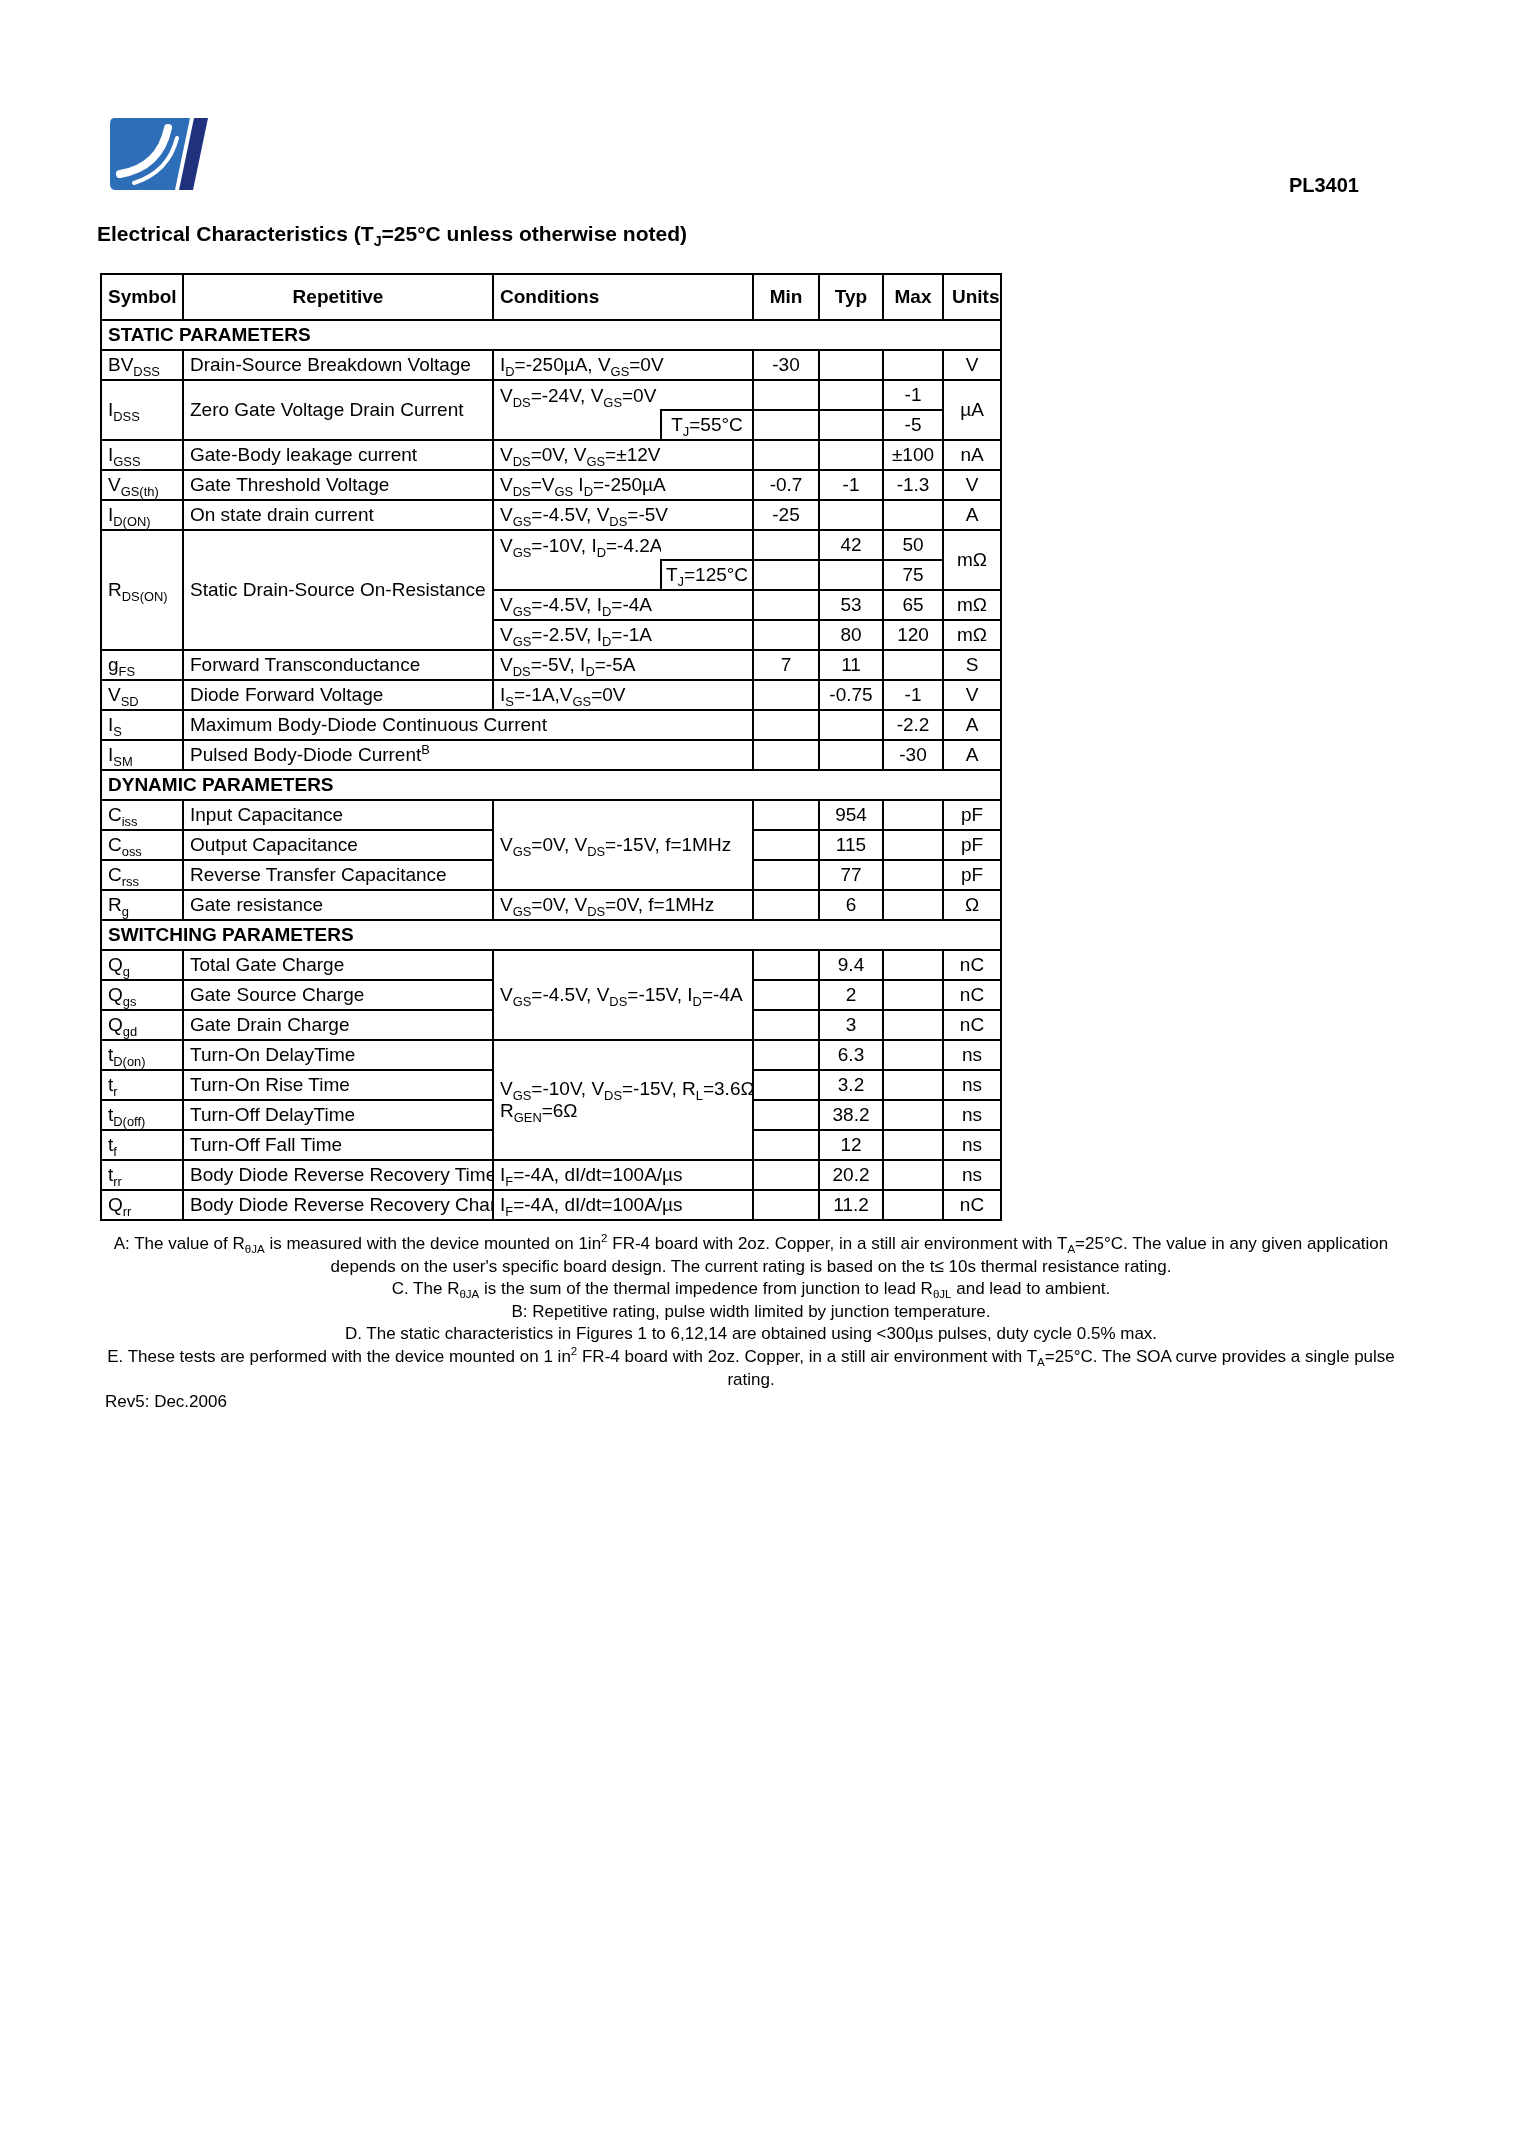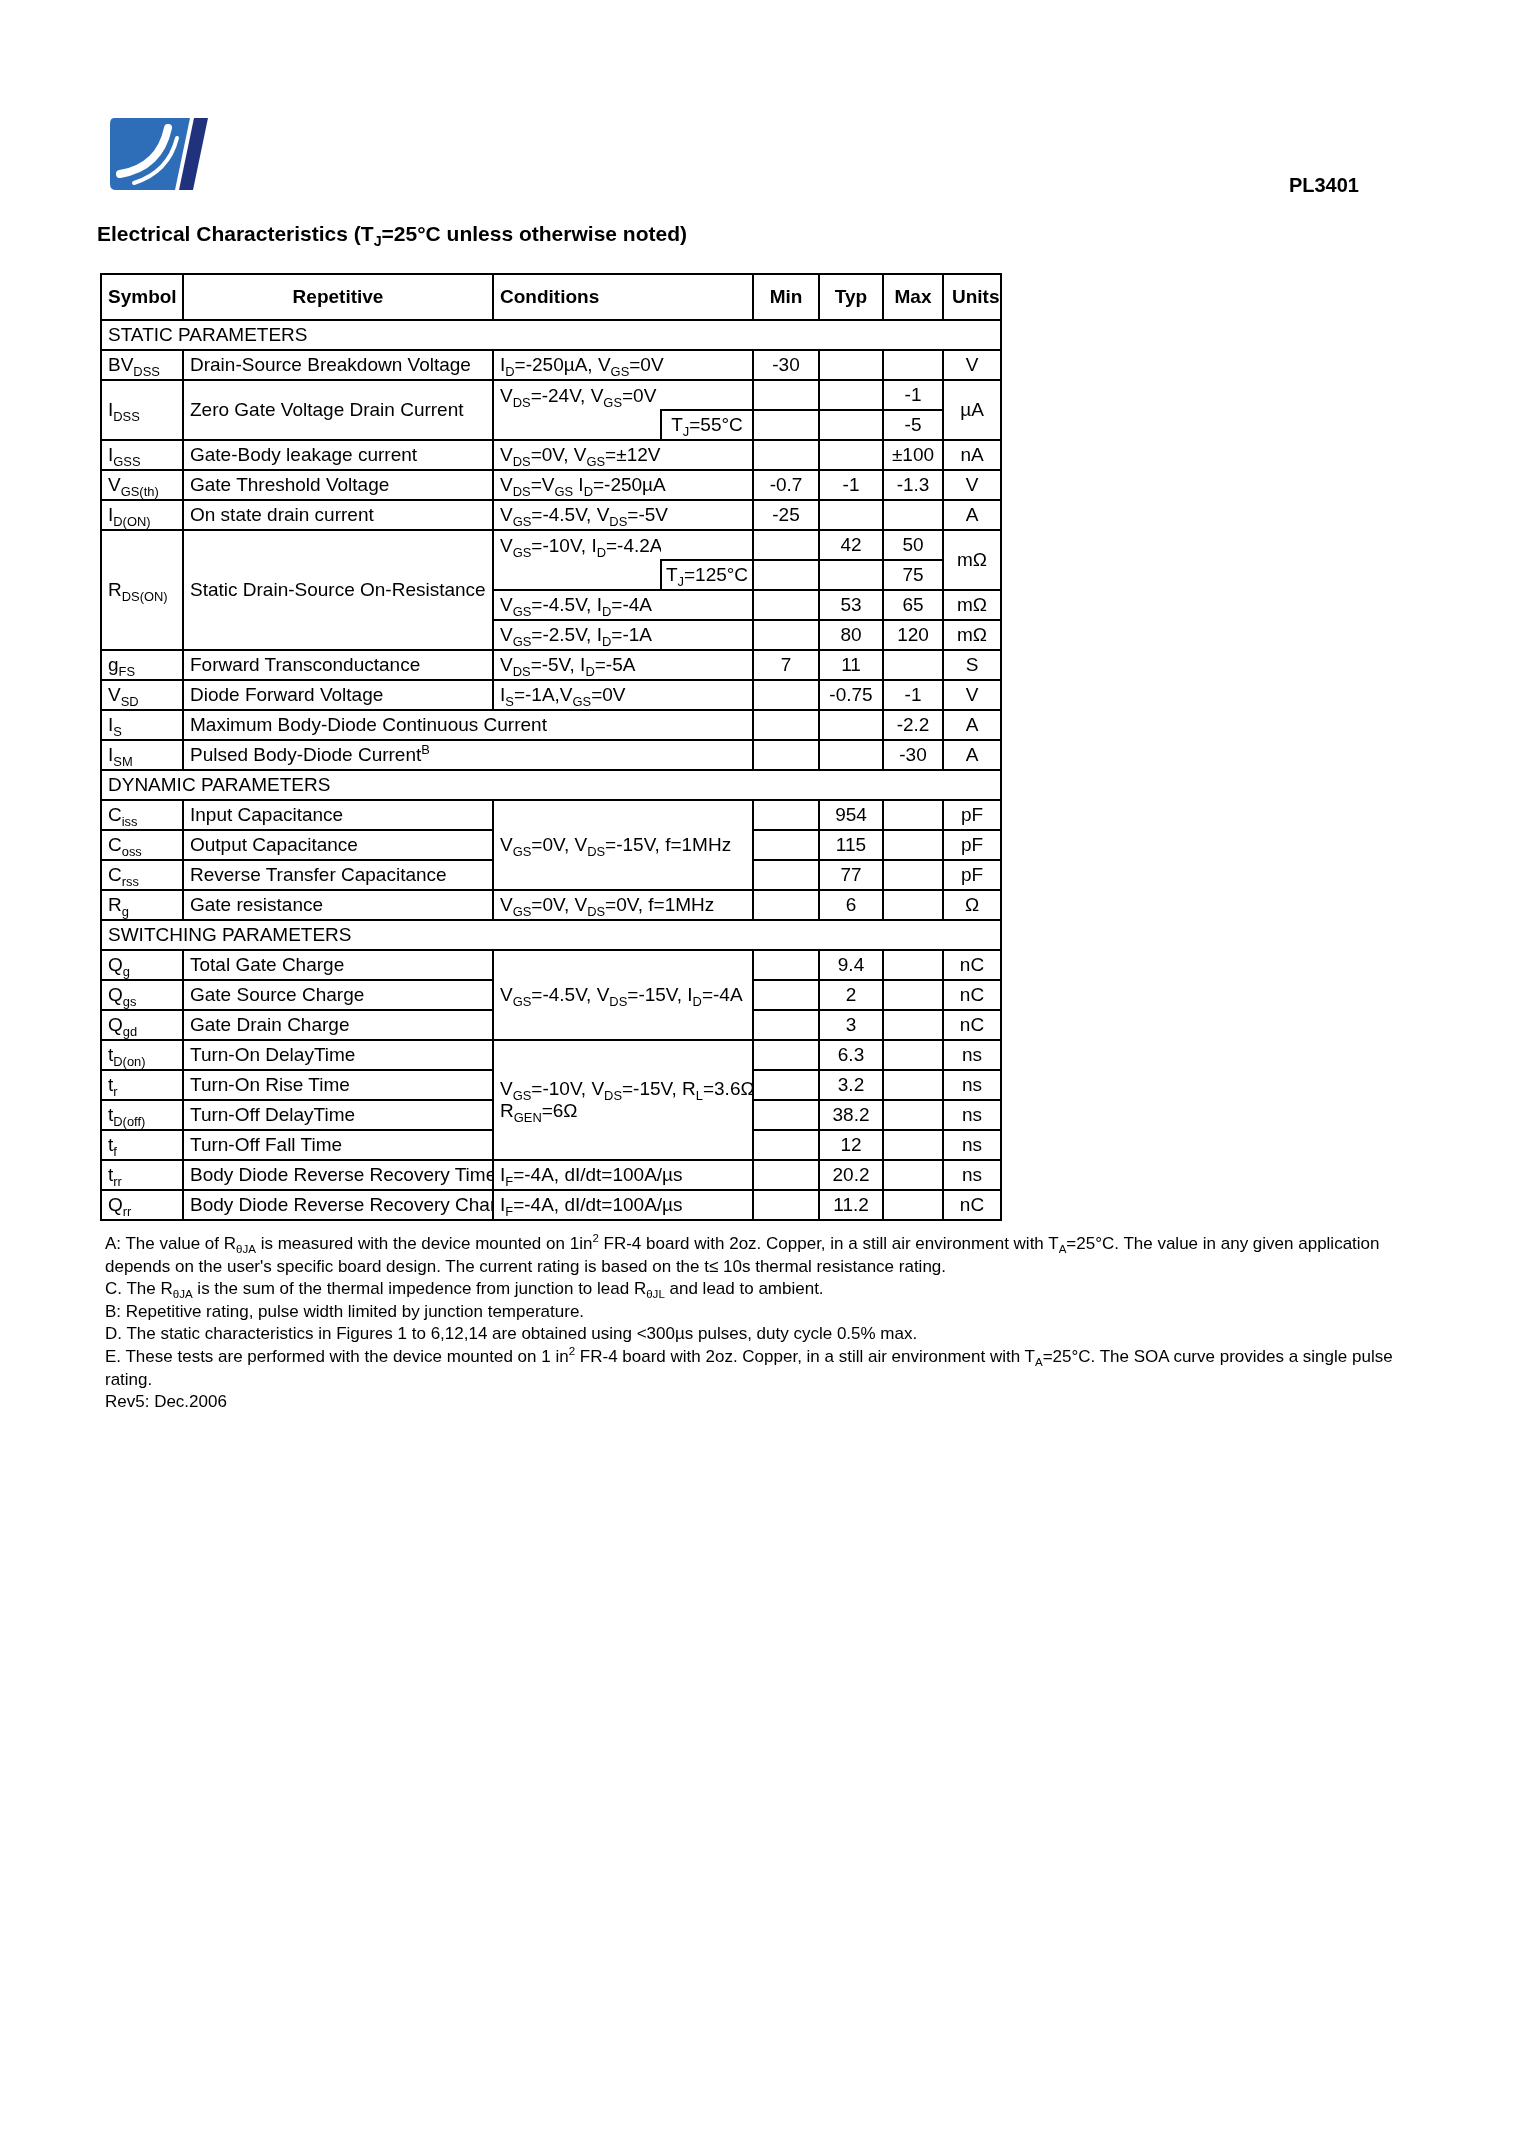--- a/index.html
+++ b/index.html
@@ -37,35 +37,36 @@
     vertical-align:middle;
     text-align:left;
     white-space:nowrap;
     overflow:hidden;
   }
   table.ec th {
     font-weight:bold; text-align:center; padding:8px;border-radius:10px;
   }
   table.ec th.al { text-align:left; padding-left:6px; }
   table.ec td.ac { text-align:center; padding:0; }
-  table.ec td.section { font-weight:normal;border-radius:13px; }
+  table.ec td.section { font-weight:bold;border-radius:13px; }
   
   .hb { border-bottom-style:hidden !important; }
   .ht { border-top-style:hidden !important; }
   .hr { border-right-style:hidden !important; }
   .hl { border-left-style:hidden !important; }
 
   sub { font-size:68%; line-height:0; }
   sup { font-size:68%; line-height:0; vertical-align:super; }
 
   .footnotes {
     margin:12px 0 0 105px;
     width:1292px;
     font-size:17px;
     line-height:1.33;
+    text-align:center;
   }
   .footnotes p { margin:0; }
   .revision { margin:0 0 0 105px; font-size:17px; line-height:1.33; }
 </style>
 </head>
 <body>
 
 <div class="page">
 
   <div class="header-area">

